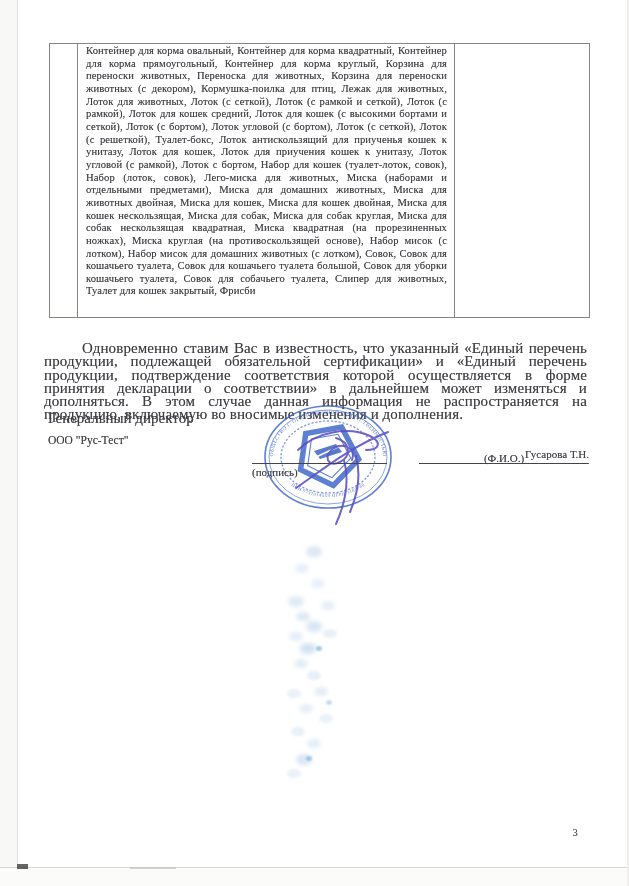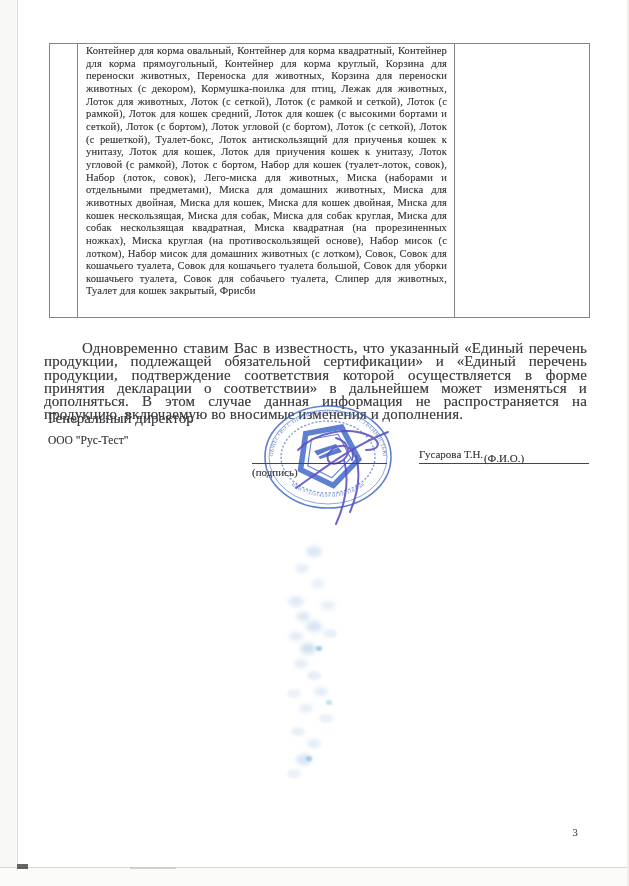--- a/index.html
+++ b/index.html
@@ -30,21 +30,21 @@
     text-align:justify;text-indent:38px;
     font-size:15px;line-height:13.3px;letter-spacing:.1px;
   }
   
   .sig-title{position:absolute;left:48px;top:410px;font-size:15px;}
   .sig-company{position:absolute;left:48px;top:434px;font-size:11.5px;}
   .sig-line{position:absolute;top:463px;border-top:1.2px solid #45444a;height:0;}
   .sig-line.left{left:252px;width:135px;}
   .sig-line.right{left:419px;width:170px;}
   .sig-caption{position:absolute;left:252px;top:466px;width:135px;font-size:11px;}
-  .sig-name{position:absolute;left:419px;top:448px;width:170px;text-align:left;font-size:11px;}
+  .sig-name{position:absolute;left:419px;top:448px;width:170px;text-align:right;font-size:11px;}
   .sig-name-caption{position:absolute;left:419px;top:452px;width:170px;text-align:center;font-size:11px;}
   
   .stamp-svg{position:absolute;left:252px;top:398px;width:156px;height:150px;filter:blur(.25px);}
   
   .bleed{
     position:absolute;left:0;top:0;width:12px;height:7px;border-radius:50%;background:transparent;
     box-shadow:
       308px 548px 4px 2px rgba(140,178,218,.30),
       296px 565px 4px 1px rgba(140,178,218,.22),
       312px 580px 4px 1px rgba(140,178,218,.20),

